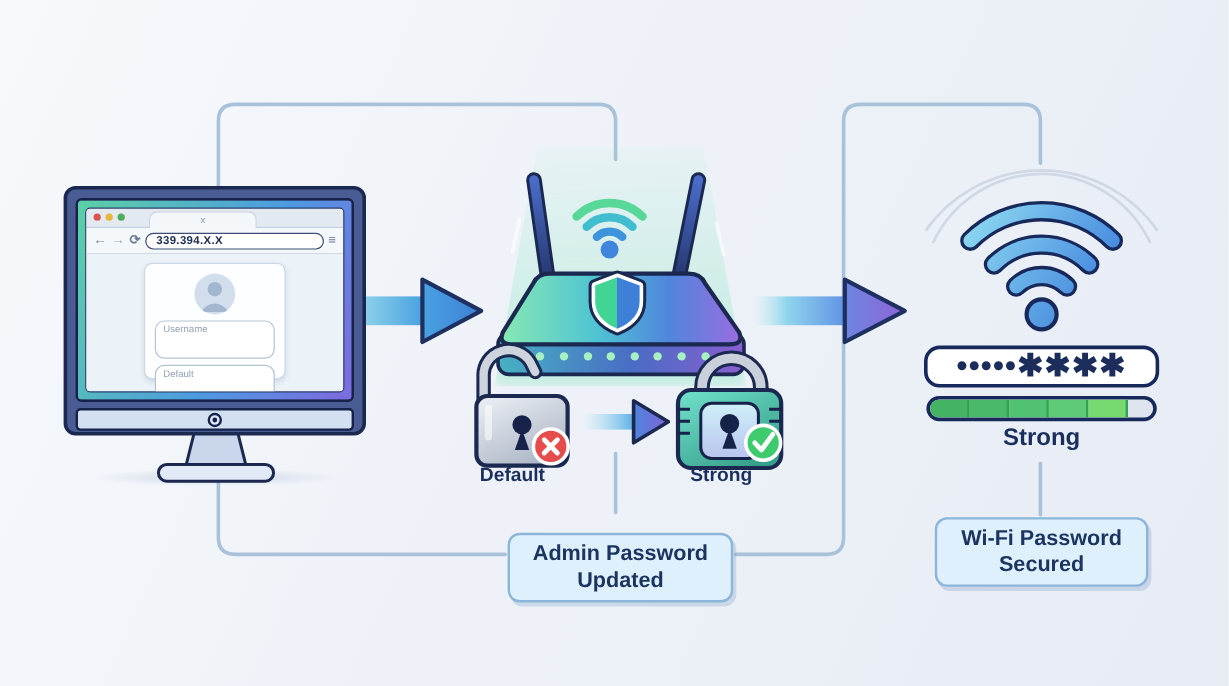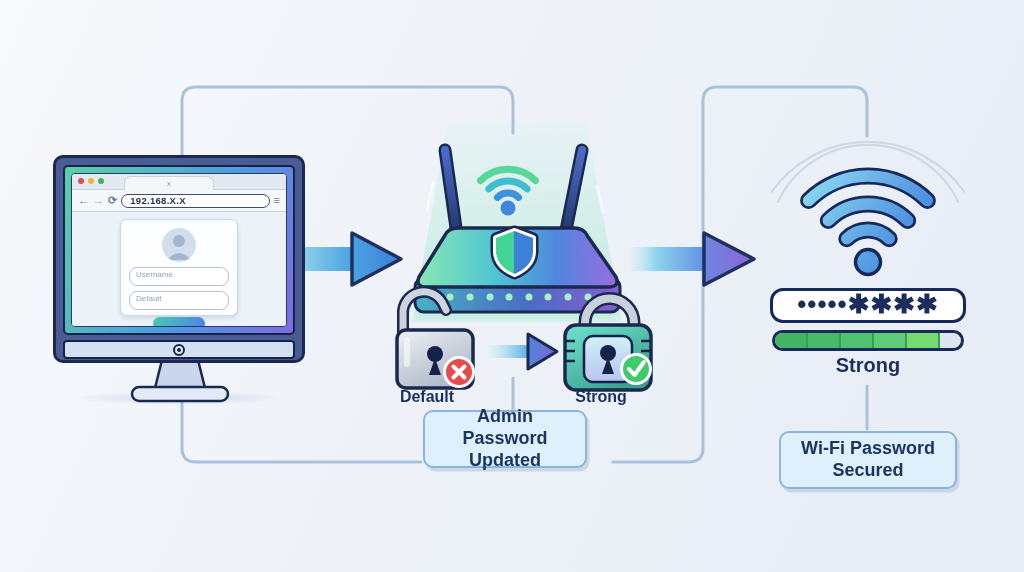--- a/index.html
+++ b/index.html
@@ -32,21 +32,21 @@
   .navico{font-size:11px;color:#6a7a94;font-weight:bold;line-height:1;}
   .navico.fwd{color:#9aa8bc;}
   #urlbar{flex:1;height:14px;background:#fff;border:1.5px solid #3c4c74;border-radius:8px;
     font-size:9.5px;font-weight:bold;color:#1d2c54;display:flex;align-items:center;
     padding-left:8px;letter-spacing:.3px;box-sizing:border-box;}
   #content{flex:1;background:#ebf2f8;position:relative;}
   #login{position:absolute;left:50%;transform:translateX(-50%);top:7px;width:118px;height:97px;
     background:#fdfeff;border:1.5px solid #ccd8e6;border-radius:7px;
     box-shadow:0 2px 4px rgba(80,100,140,.18);box-sizing:border-box;}
   #avatar{width:34px;height:34px;border-radius:50%;background:#d2deec;margin:8px auto 5px;overflow:hidden;position:relative;}
-  .fld{width:100px;height:19px;margin:0 auto 5px;background:#fff;border:1.5px solid #b5c3d4;
+  .fld{width:100px;height:32px;margin:0 auto 5px;background:#fff;border:1.5px solid #b5c3d4;
     border-radius:8px;font-size:8px;color:#93a2b6;line-height:13px;padding-left:6px;box-sizing:border-box;}
   #loginbtn{width:52px;height:13px;margin:7px auto 0;border-radius:7px;
     background:linear-gradient(90deg,#49c8b4,#4b86e2);}
   #chin{position:absolute;left:7px;right:7px;top:182px;height:19px;background:#d3e0f2;
     border:2px solid #16224a;border-radius:4px;box-sizing:border-box;}
   #pwrdot{position:absolute;left:50%;top:50%;transform:translate(-50%,-50%);
     width:12px;height:12px;border-radius:50%;background:#dfe9f6;border:2.5px solid #16224a;box-sizing:border-box;}
   #pwrdot::after{content:"";position:absolute;left:50%;top:50%;transform:translate(-50%,-50%);
     width:4px;height:4px;border-radius:50%;background:#16224a;}
   #stand{left:120px;top:360px;z-index:7;}
@@ -62,21 +62,21 @@
   .arrowsvg{z-index:5;}
   #arrow1{left:280px;top:230px;}
   #arrow2{left:628px;top:230px;}
 
   
   .locklabel{z-index:10;width:150px;text-align:center;font-size:16px;font-weight:bold;color:#1b2f5e;}
   .callout{z-index:10;background:#def0fb;border:2.5px solid #8cb6d9;border-radius:10px;
     box-shadow:2.5px 3.5px 0 rgba(120,150,190,.28);display:flex;align-items:center;justify-content:center;
     text-align:center;font-size:18px;font-weight:bold;color:#1c3560;line-height:1.22;
     padding:6px 8px;box-sizing:border-box;}
-  #admincallout{left:423px;top:410px;width:164px;height:58px;}
+  #admincallout{left:423px;top:444px;width:188px;height:58px;}
   #wificallout{left:779px;top:431px;width:178px;height:58px;}
 
   
   #wifibig{left:766px;top:138px;z-index:9;}
   #pwfield{left:770px;top:288px;width:196px;height:35px;z-index:9;background:#fff;
     border:3px solid #16295a;border-radius:13px;display:flex;align-items:center;justify-content:center;
     font-size:26px;font-weight:bold;color:#1c2d5c;letter-spacing:1px;box-sizing:border-box;padding-bottom:2px;}
   #meter{left:772px;top:330px;width:192px;height:21px;z-index:9;background:#dfe5ef;
     border:3px solid #16295a;border-radius:12px;overflow:hidden;display:flex;box-sizing:border-box;}
   #meter .seg{width:33px;height:100%;border-right:2px solid #35a054;box-sizing:border-box;}
@@ -267,21 +267,21 @@
           <span class="tl" style="left:16px;background:#e8b63c;"></span>
           <span class="tl" style="left:26px;background:#4cae5c;"></span>
           <div id="tab">
             <span>x</span>
           </div>
         </div>
         <div id="toolbar">
           <span class="navico">←</span>
           <span class="navico fwd">→</span>
           <span class="navico">⟳</span>
-          <div id="urlbar">192.168.X.X</div>
+          <div id="urlbar">339.394.X.X</div>
           <span class="navico">≡</span>
         </div>
         <div id="content">
           <div id="login">
             <div id="avatar">
               <svg width="34" height="34">
                 <circle cx="17" cy="13" r="6" fill="#a3b6cf"></circle>
                 <path d="M5,32 Q17,18 29,32 Z" fill="#a3b6cf"></path>
               </svg>
             </div>

